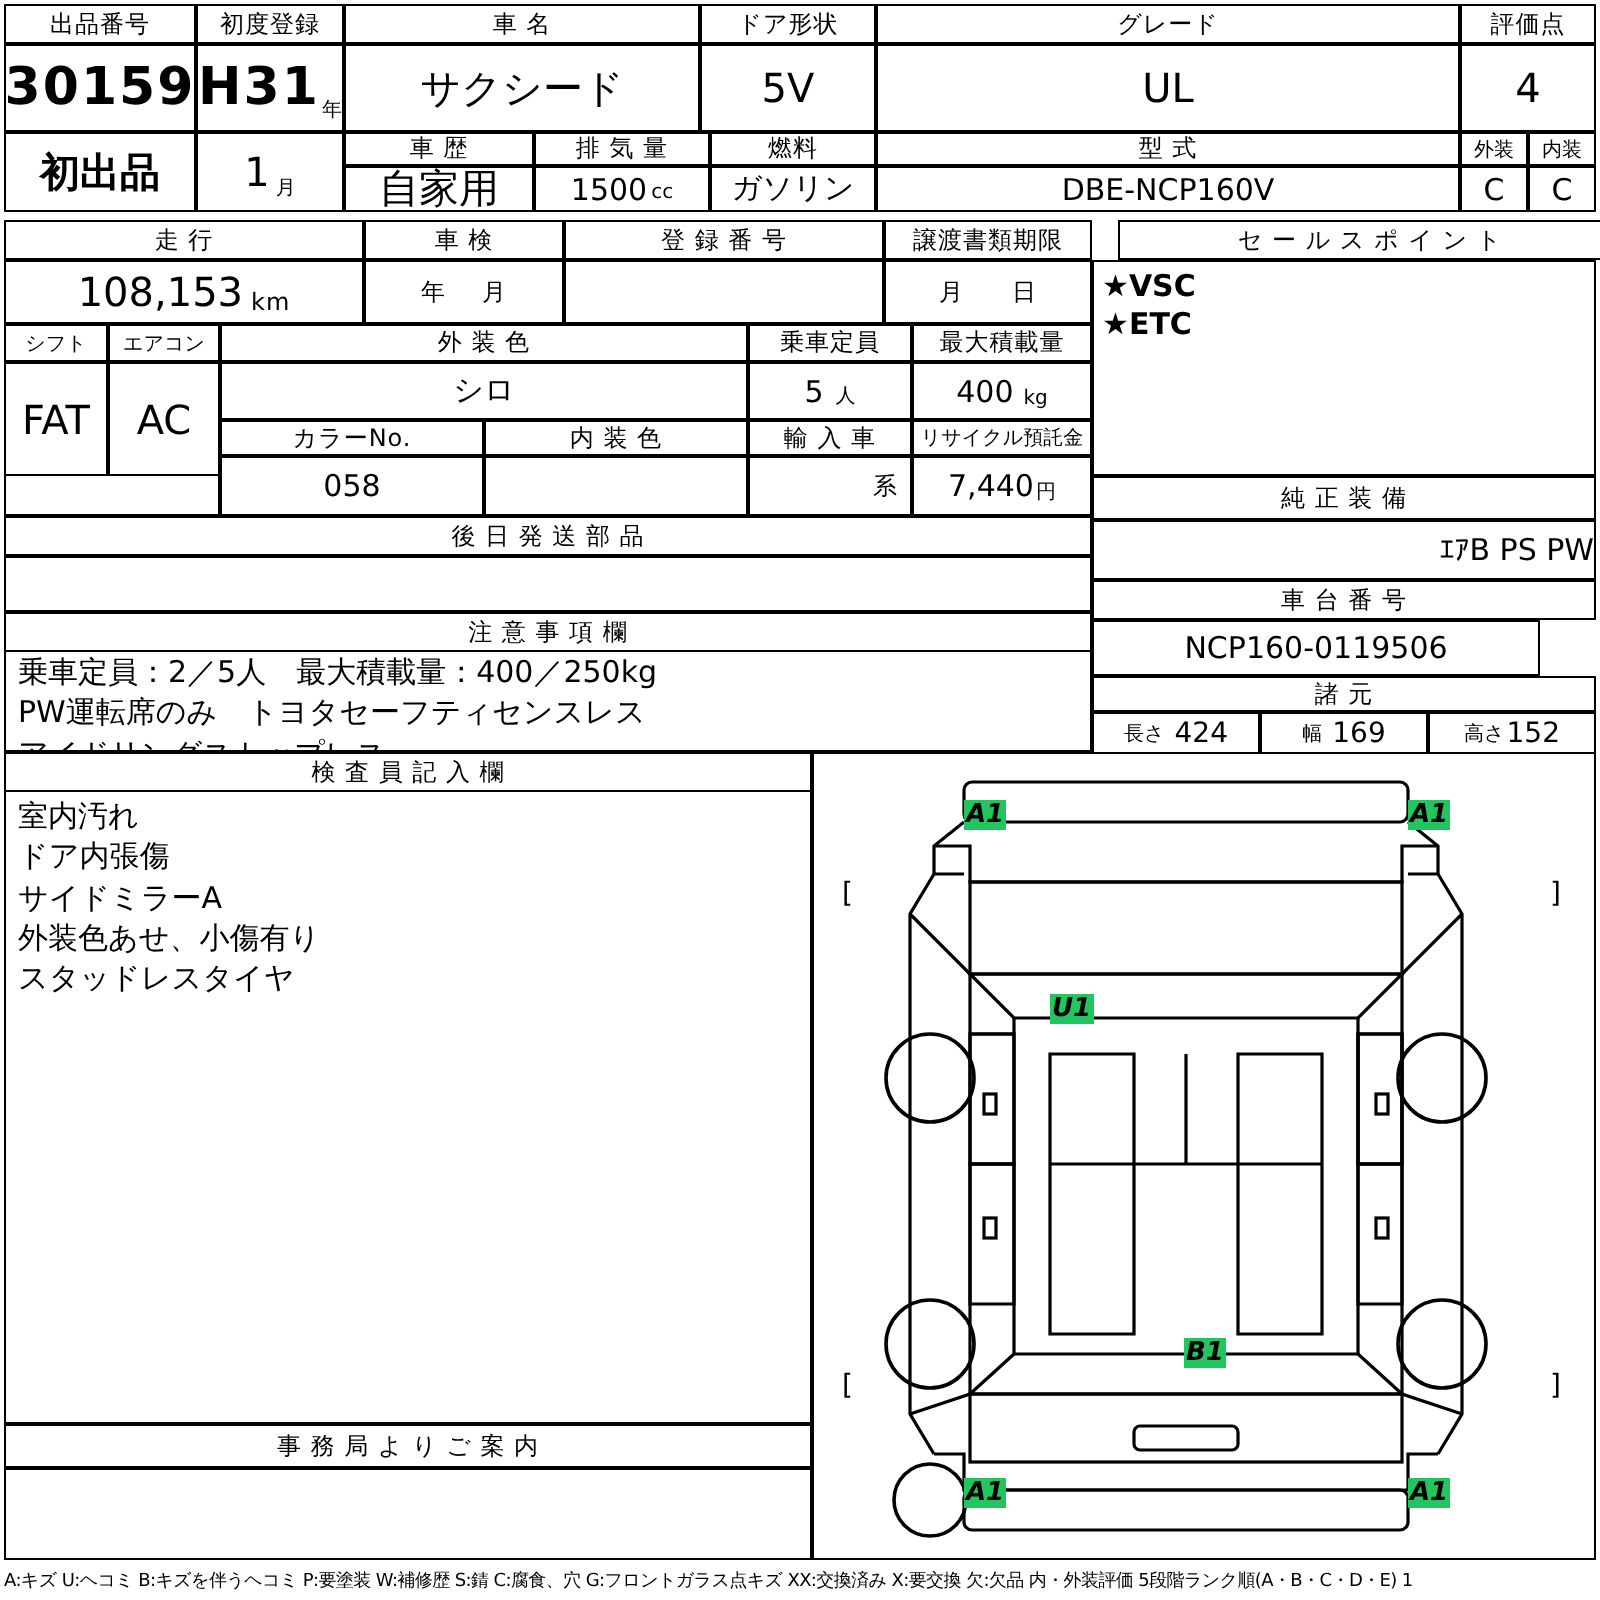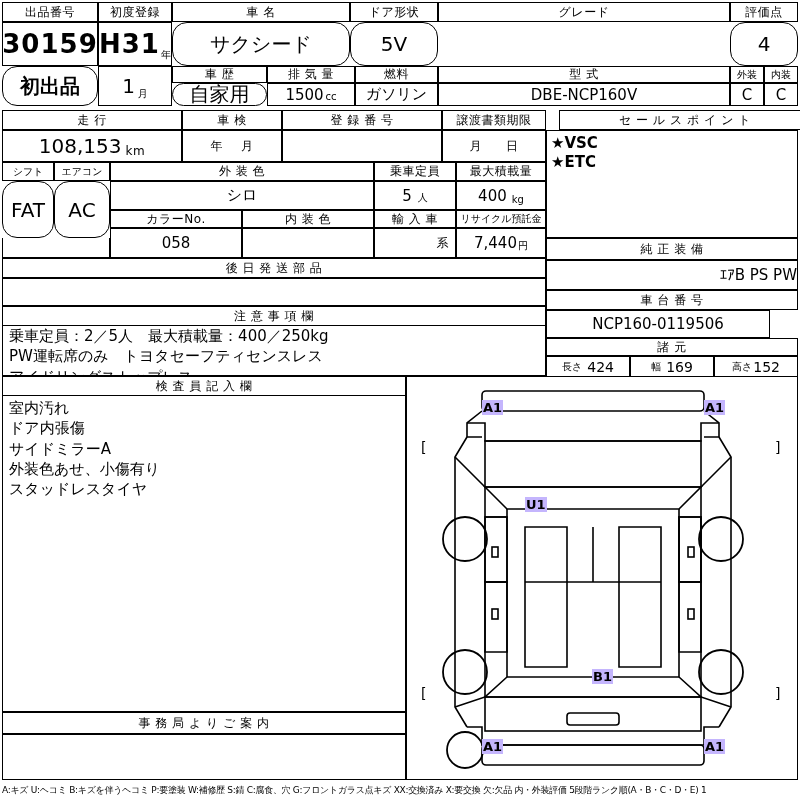--- a/index.html
+++ b/index.html
@@ -24,39 +24,40 @@
     display: flex;
     align-items: center;
     justify-content: center;
     overflow: hidden;
     background: #fff;
   }
   .lbl { font-size: 12px; letter-spacing: 0.5px; }
   .lbl-sm { font-size: 10px; letter-spacing: 0px; }
   .val { font-size: 15px; }
   .val-lg { font-size: 26px; font-weight: bold; letter-spacing: 1px; }
-  .val-md { font-size: 20px; border-radius: 15px; }
+  .val-md { font-size: 20px; }
   .left { justify-content: flex-end; padding-left: 5px; }
   .unit { font-size: 10px; margin-left: 2px; align-self: flex-end; padding-bottom: 3px; }
   .stack { flex-direction: column; align-items: flex-start; justify-content: flex-start; }
   .note-line { font-size: 15px; line-height: 1.35; padding-left: 6px; white-space: nowrap; }
   .bottom-legend {
     position: absolute;
     left: 2px; top: 784px;
     font-size: 9px;
     letter-spacing: -0.3px;
     white-space: nowrap;
   }
   .diagram { position: absolute; }
   .mark {
     position: absolute;
     font-size: 13px;
     font-weight: bold;
-    background: #c4b5fd;
+    background: #22c55e;
     padding: 0 1px;
+    font-style: italic;
   }
   .bracket {
     position: absolute;
     font-size: 14px;
   }
   svg { display: block; }
 </style>
 </head>
 <body>
 
@@ -88,20 +89,23 @@
   <div class="cell" style="left:98px;top:22px;width:74px;height:44px;">
     <span class="val-lg">H31</span>
     <span class="lbl-sm" style="align-self:flex-end;padding-bottom:3px;margin-left:1px;">年</span>
   </div>
 
   <div class="cell val-md" style="left:172px;top:22px;width:178px;height:44px;">
       <span>サクシード</span>
     </div>
   <div class="cell val-md" style="left:350px;top:22px;width:88px;height:44px;">
       <span>5V</span>
+    </div>
+  <div class="cell val-md" style="left:438px;top:22px;width:292px;height:44px;">
+      <span>UL</span>
     </div>
   <div class="cell val-md" style="left:730px;top:22px;width:68px;height:44px;">
       <span>4</span>
     </div>
 
   <div class="cell val-md" style="left:2px;top:66px;width:96px;height:40px;font-weight:bold;">
       <span>初出品</span>
     </div>
 
   <div class="cell" style="left:98px;top:66px;width:74px;height:40px;">

